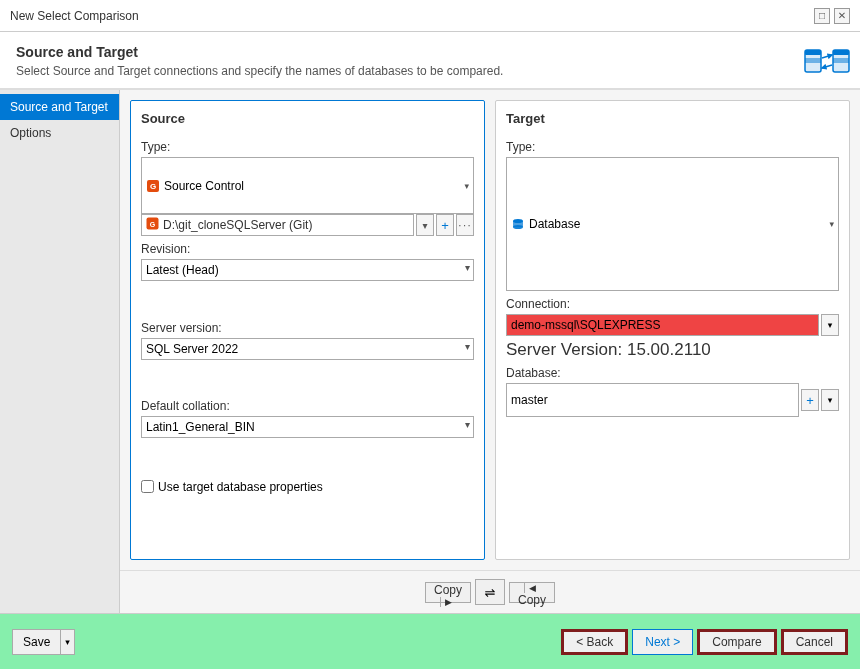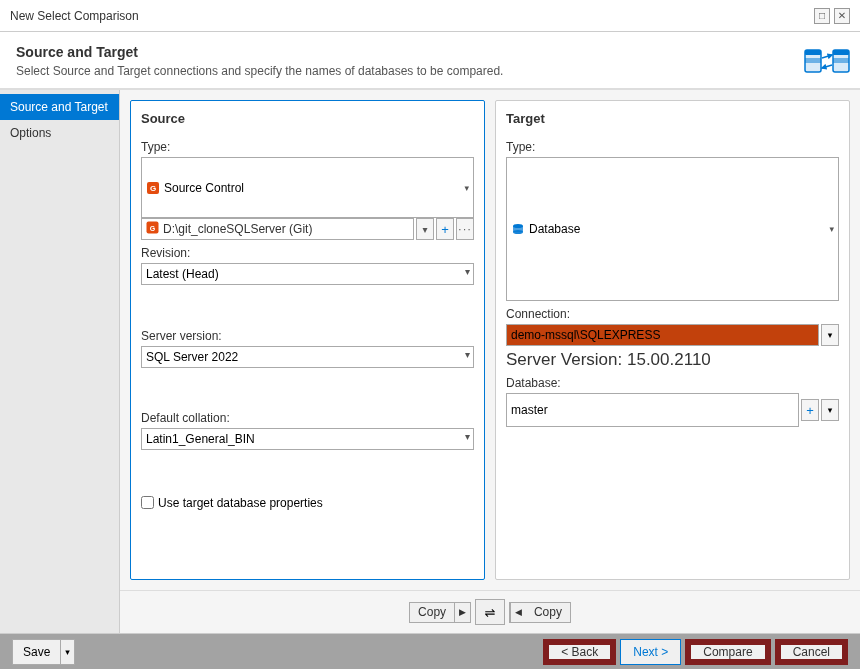--- a/index.html
+++ b/index.html
@@ -179,21 +179,21 @@
     
     .connection-row {
       display: flex;
       align-items: center;
       gap: 2px;
     }
     .connection-input {
       flex: 1;
       height: 22px;
       border: 1px solid #aaa;
-      background: #c2410c;
+      background: #ef4444;
       font-size: 12px;
       padding: 0 4px;
       display: flex;
       align-items: center;
       justify-content: space-between;
     }
     .connection-btn {
       width: 18px;
       height: 22px;
       border: 1px solid #aaa;
@@ -276,20 +276,21 @@
 
     .copy-btn {
       display: flex;
       align-items: center;
       height: 21px;
       border: 1px solid #aaa;
       background: #f0f0f0;
       cursor: pointer;
       font-size: 12px;
       color: #333;
+      flex-direction: column;
     }
     .copy-btn-text {
       padding: 0 8px;
     }
     .copy-btn-arrow {
       padding: 0 4px;
       border-left: 1px solid #aaa;
       font-size: 9px;
       height: 100%;
       display: flex;
@@ -303,27 +304,27 @@
       background: #f0f0f0;
       cursor: pointer;
       display: flex;
       align-items: center;
       justify-content: center;
       font-size: 13px;
     }
 
     
     .dialog-footer {
-      background: #a3a3a3;
+      background: #86efac;
       border-top: 1px solid #ccc;
       display: flex;
       align-items: center;
       justify-content: space-between;
       padding: 12px 12px;
-      height: 36px;
+      height: 56px;
     }
     .footer-left {
       display: flex;
       align-items: center;
     }
     .footer-right {
       display: flex;
       gap: 4px;
     }
     .save-btn {
@@ -342,21 +343,21 @@
       padding: 0 4px;
       border-left: 1px solid #aaa;
       font-size: 9px;
       height: 100%;
       display: flex;
       align-items: center;
     }
     .nav-btn {
       height: 26px;
       padding: 0 12px;
-      border: 6px solid #7f1d1d;
+      border: 3px solid #7f1d1d;
       background: #f0f0f0;
       cursor: pointer;
       font-size: 12px;
       color: #333;
     }
     .nav-btn.next-btn {
       border: 1px solid #0078d4;
       color: #0078d4;
     }
 

